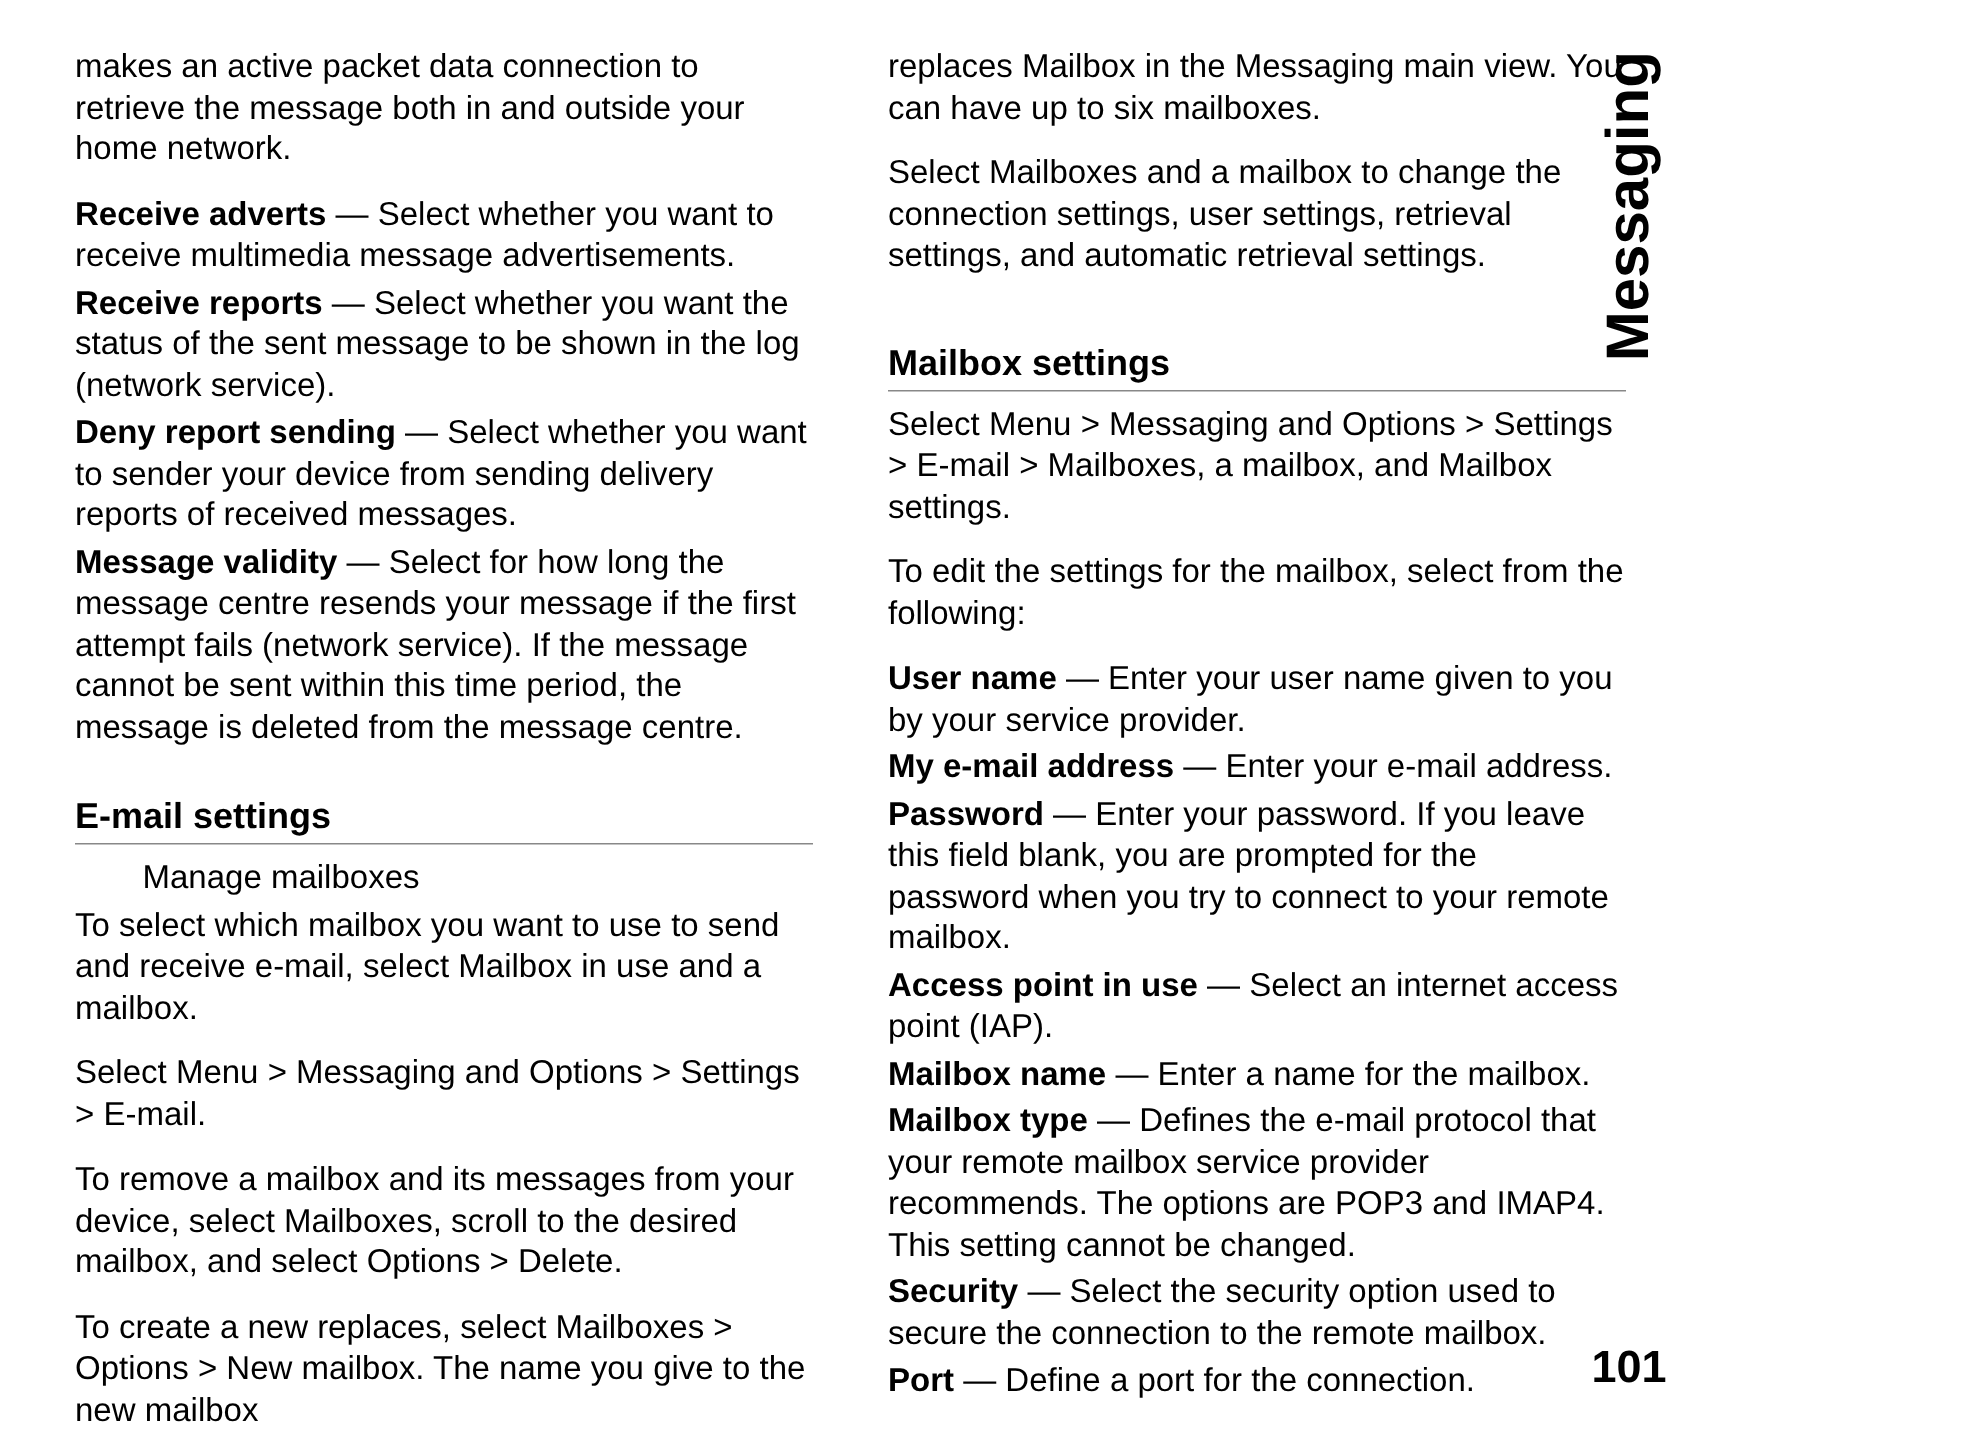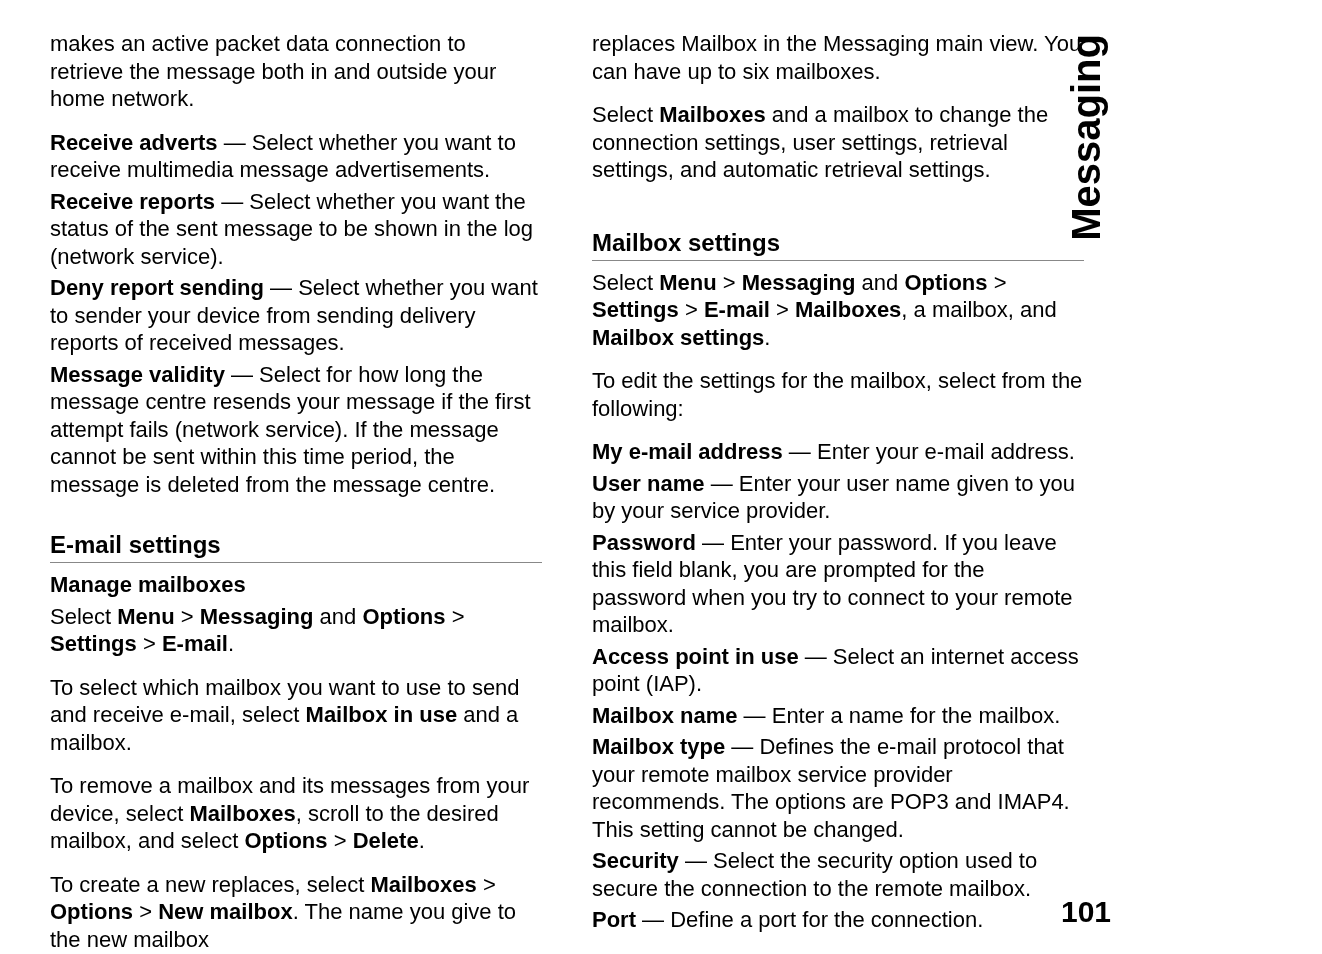--- a/index.html
+++ b/index.html
@@ -35,23 +35,24 @@
   b { font-weight: 700; }
   .section-heading {
     font-weight: 700;
     font-size: 24px;
     border-bottom: 1px solid #888;
     padding-bottom: 2px;
     margin-top: 28px;
     margin-bottom: 8px;
   }
   .sub-heading {
-    font-weight: 700;
+    font-weight: 400;
     font-size: 22px;
     margin-bottom: 4px;
+    margin-left: 45px;
   }
   .sidebar {
     position: absolute;
     right: 8px;
     top: 20px;
     bottom: 20px;
     width: 60px;
     display: flex;
     flex-direction: column;
     justify-content: space-between;
@@ -64,21 +65,21 @@
     transform-origin: center;
     white-space: nowrap;
     margin-top: 95px;
   }
   .page-number {
     font-weight: 700;
     font-size: 30px;
     margin-bottom: 5px;
   }
   
-  .inline b { font-weight:700; }
+  .inline b { font-weight:400; }
 </style>
 </head>
 <body>
 
 <div class="page">
 
   <div class="column col1">
 
     <div class="para">makes an active packet data connection to retrieve the message both in and outside your home network.</div>
 
@@ -92,25 +93,25 @@
       <b>Deny report sending</b><span>  — Select whether you want to sender your device from sending delivery reports of received messages.</span>
     </div>
     <div class="item">
       <b>Message validity</b><span>  — Select for how long the message centre resends your message if the first attempt fails (network service). If the message cannot be sent within this time period, the message is deleted from the message centre.</span>
     </div>
 
     <div class="section-heading">E-mail settings</div>
     <div class="sub-heading">Manage mailboxes</div>
 
     <div class="para inline">
-      <span>Select </span><b>Menu</b><span> &gt; </span><b>Messaging</b><span> and </span><b>Options</b><span> &gt; </span><b>Settings</b><span> &gt; </span><b>E-mail</b><span>.</span>
+      <span>To select which mailbox you want to use to send and receive e-mail, select </span><b>Mailbox in use</b><span> and a mailbox.</span>
     </div>
 
     <div class="para inline">
-      <span>To select which mailbox you want to use to send and receive e-mail, select </span><b>Mailbox in use</b><span> and a mailbox.</span>
+      <span>Select </span><b>Menu</b><span> &gt; </span><b>Messaging</b><span> and </span><b>Options</b><span> &gt; </span><b>Settings</b><span> &gt; </span><b>E-mail</b><span>.</span>
     </div>
 
     <div class="para inline">
       <span>To remove a mailbox and its messages from your device, select </span><b>Mailboxes</b><span>, scroll to the desired mailbox, and select </span><b>Options</b><span> &gt; </span><b>Delete</b><span>.</span>
     </div>
 
     <div class="para inline">
       <span>To create a new replaces, select </span><b>Mailboxes</b><span> &gt; </span><b>Options</b><span> &gt; </span><b>New mailbox</b><span>. The name you give to the new mailbox</span>
     </div>
 
@@ -126,24 +127,24 @@
 
     <div class="section-heading">Mailbox settings</div>
 
     <div class="para inline">
       <span>Select </span><b>Menu</b><span> &gt; </span><b>Messaging</b><span> and </span><b>Options</b><span> &gt; </span><b>Settings</b><span> &gt; </span><b>E-mail</b><span> &gt; </span><b>Mailboxes</b><span>, a mailbox, and </span><b>Mailbox settings</b><span>.</span>
     </div>
 
     <div class="para">To edit the settings for the mailbox, select from the following:</div>
 
     <div class="item">
-      <b>My e-mail address</b><span>  — Enter your e-mail address.</span>
+      <b>User name</b><span>  — Enter your user name given to you by your service provider.</span>
     </div>
     <div class="item">
-      <b>User name</b><span>  — Enter your user name given to you by your service provider.</span>
+      <b>My e-mail address</b><span>  — Enter your e-mail address.</span>
     </div>
     <div class="item">
       <b>Password</b><span>  — Enter your password. If you leave this field blank, you are prompted for the password when you try to connect to your remote mailbox.</span>
     </div>
     <div class="item">
       <b>Access point in use</b><span>  — Select an internet access point (IAP).</span>
     </div>
     <div class="item">
       <b>Mailbox name</b><span>  — Enter a name for the mailbox.</span>
     </div>

